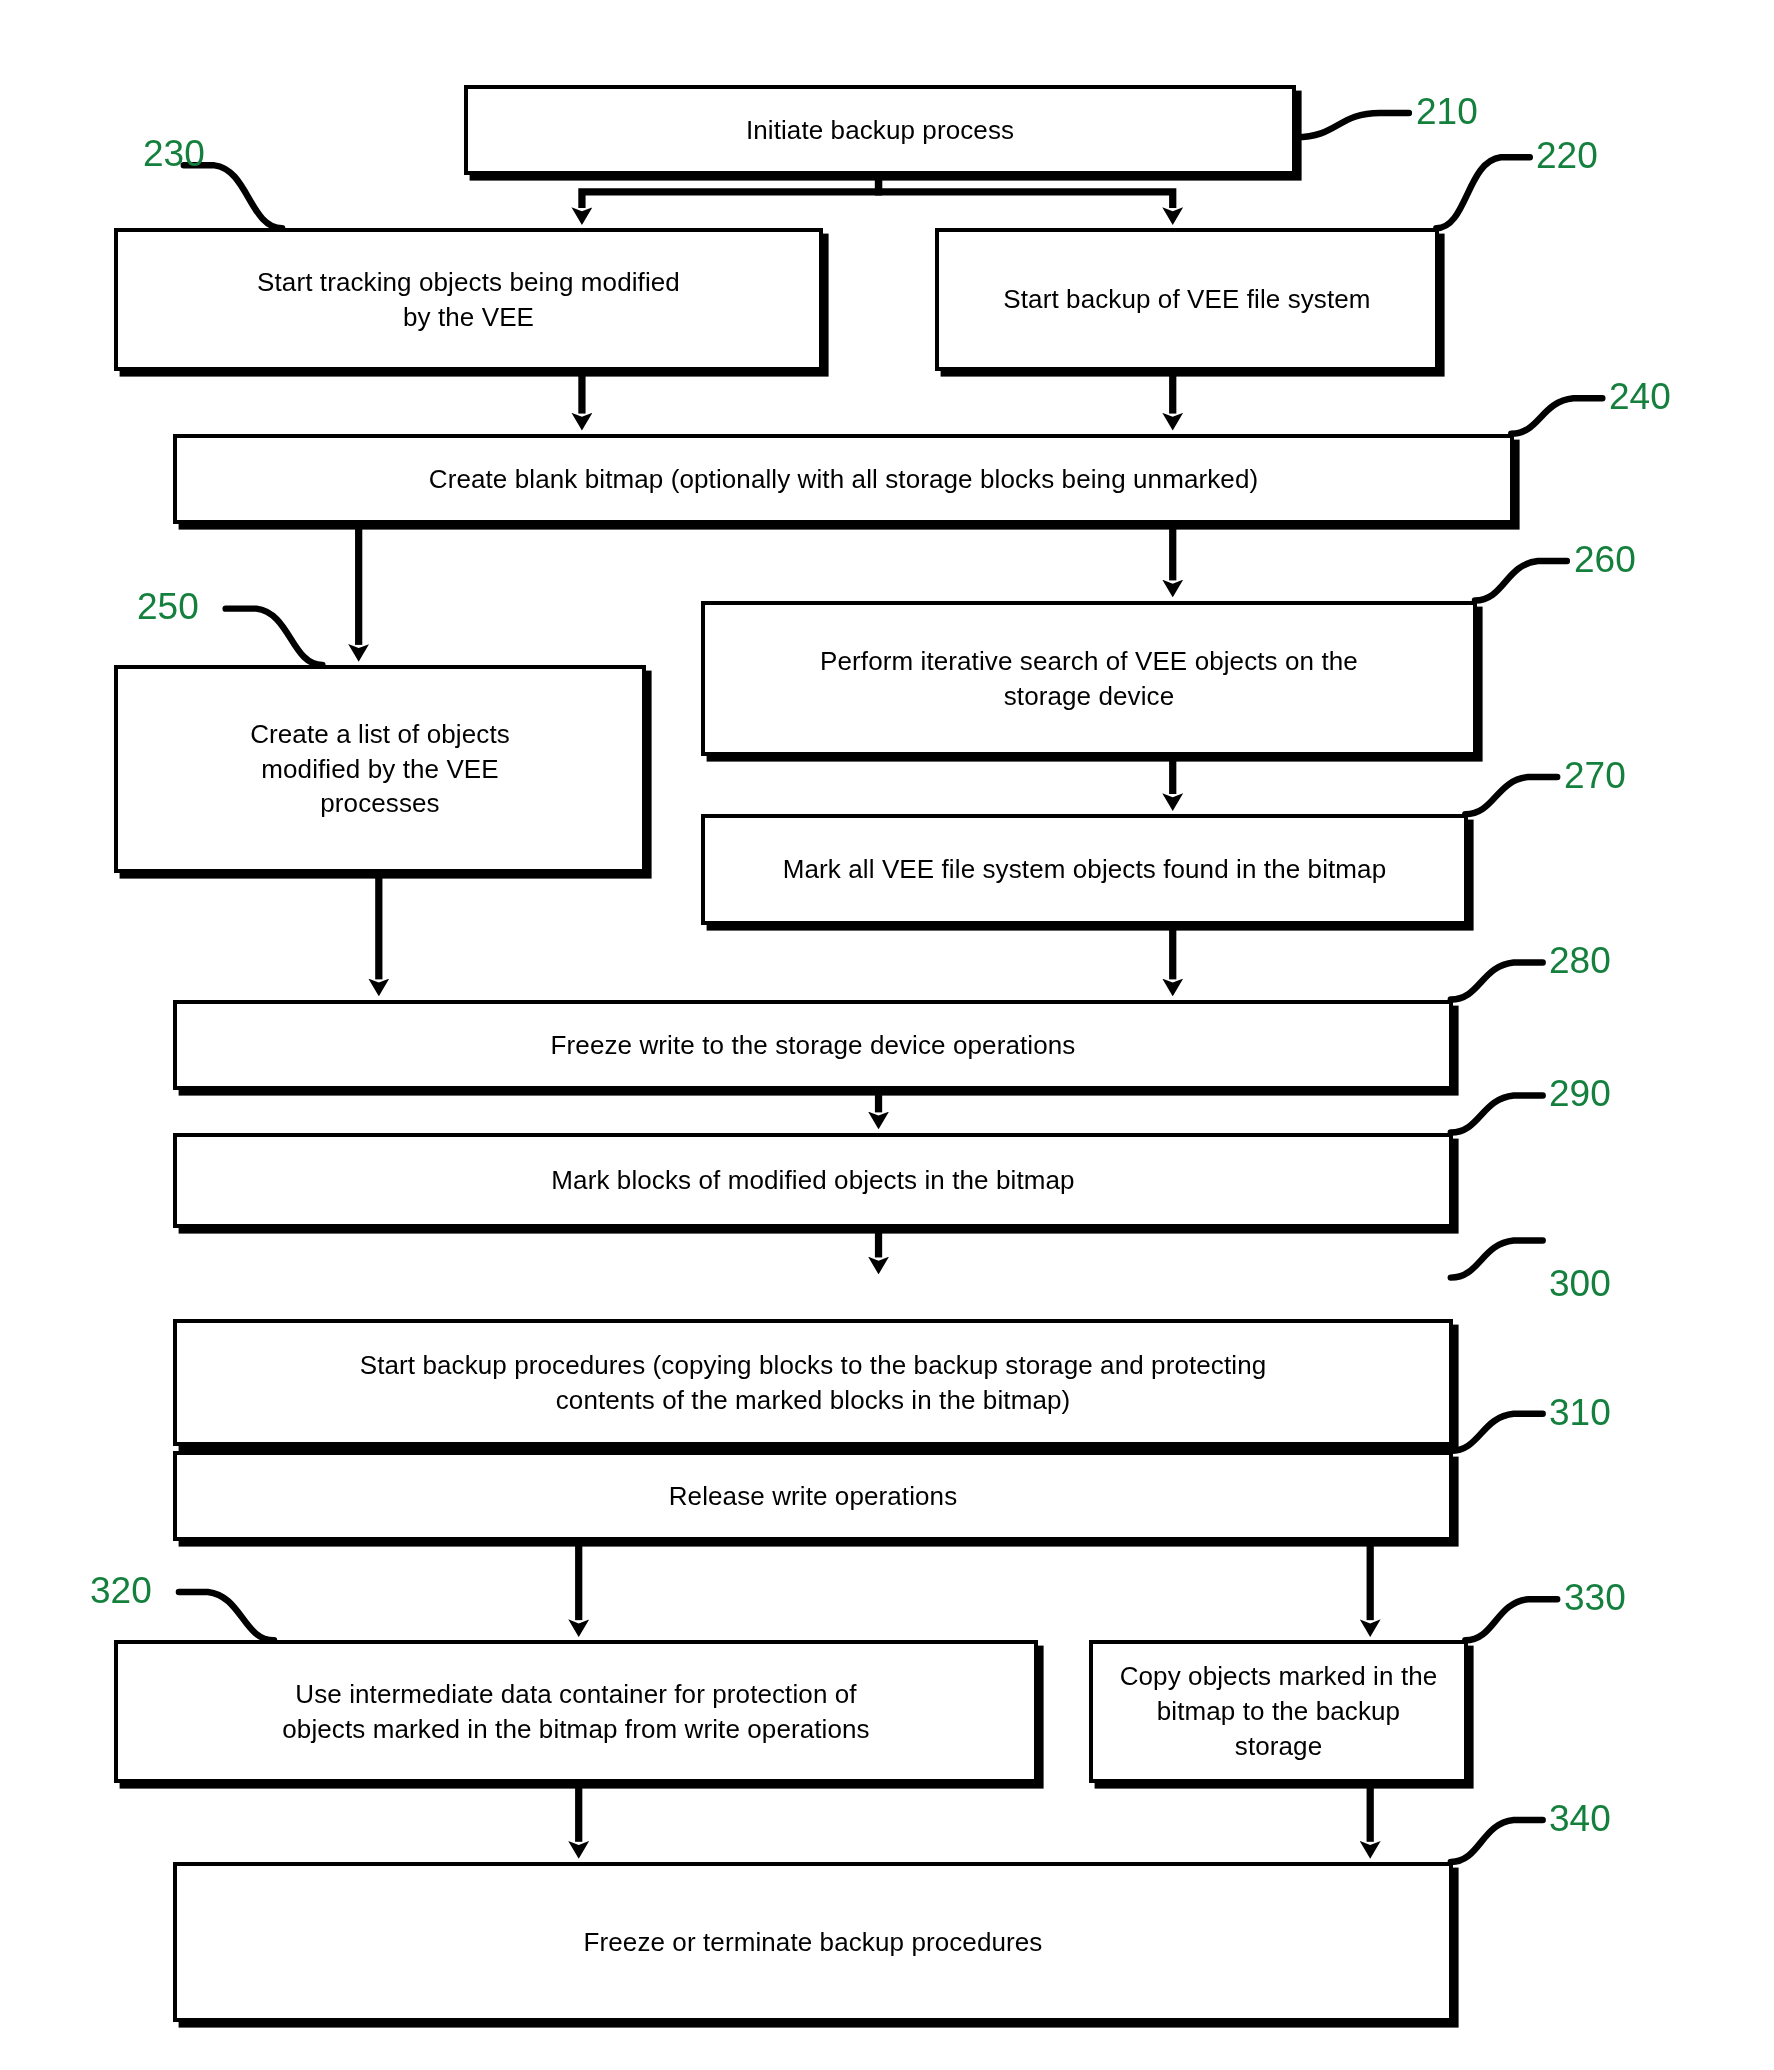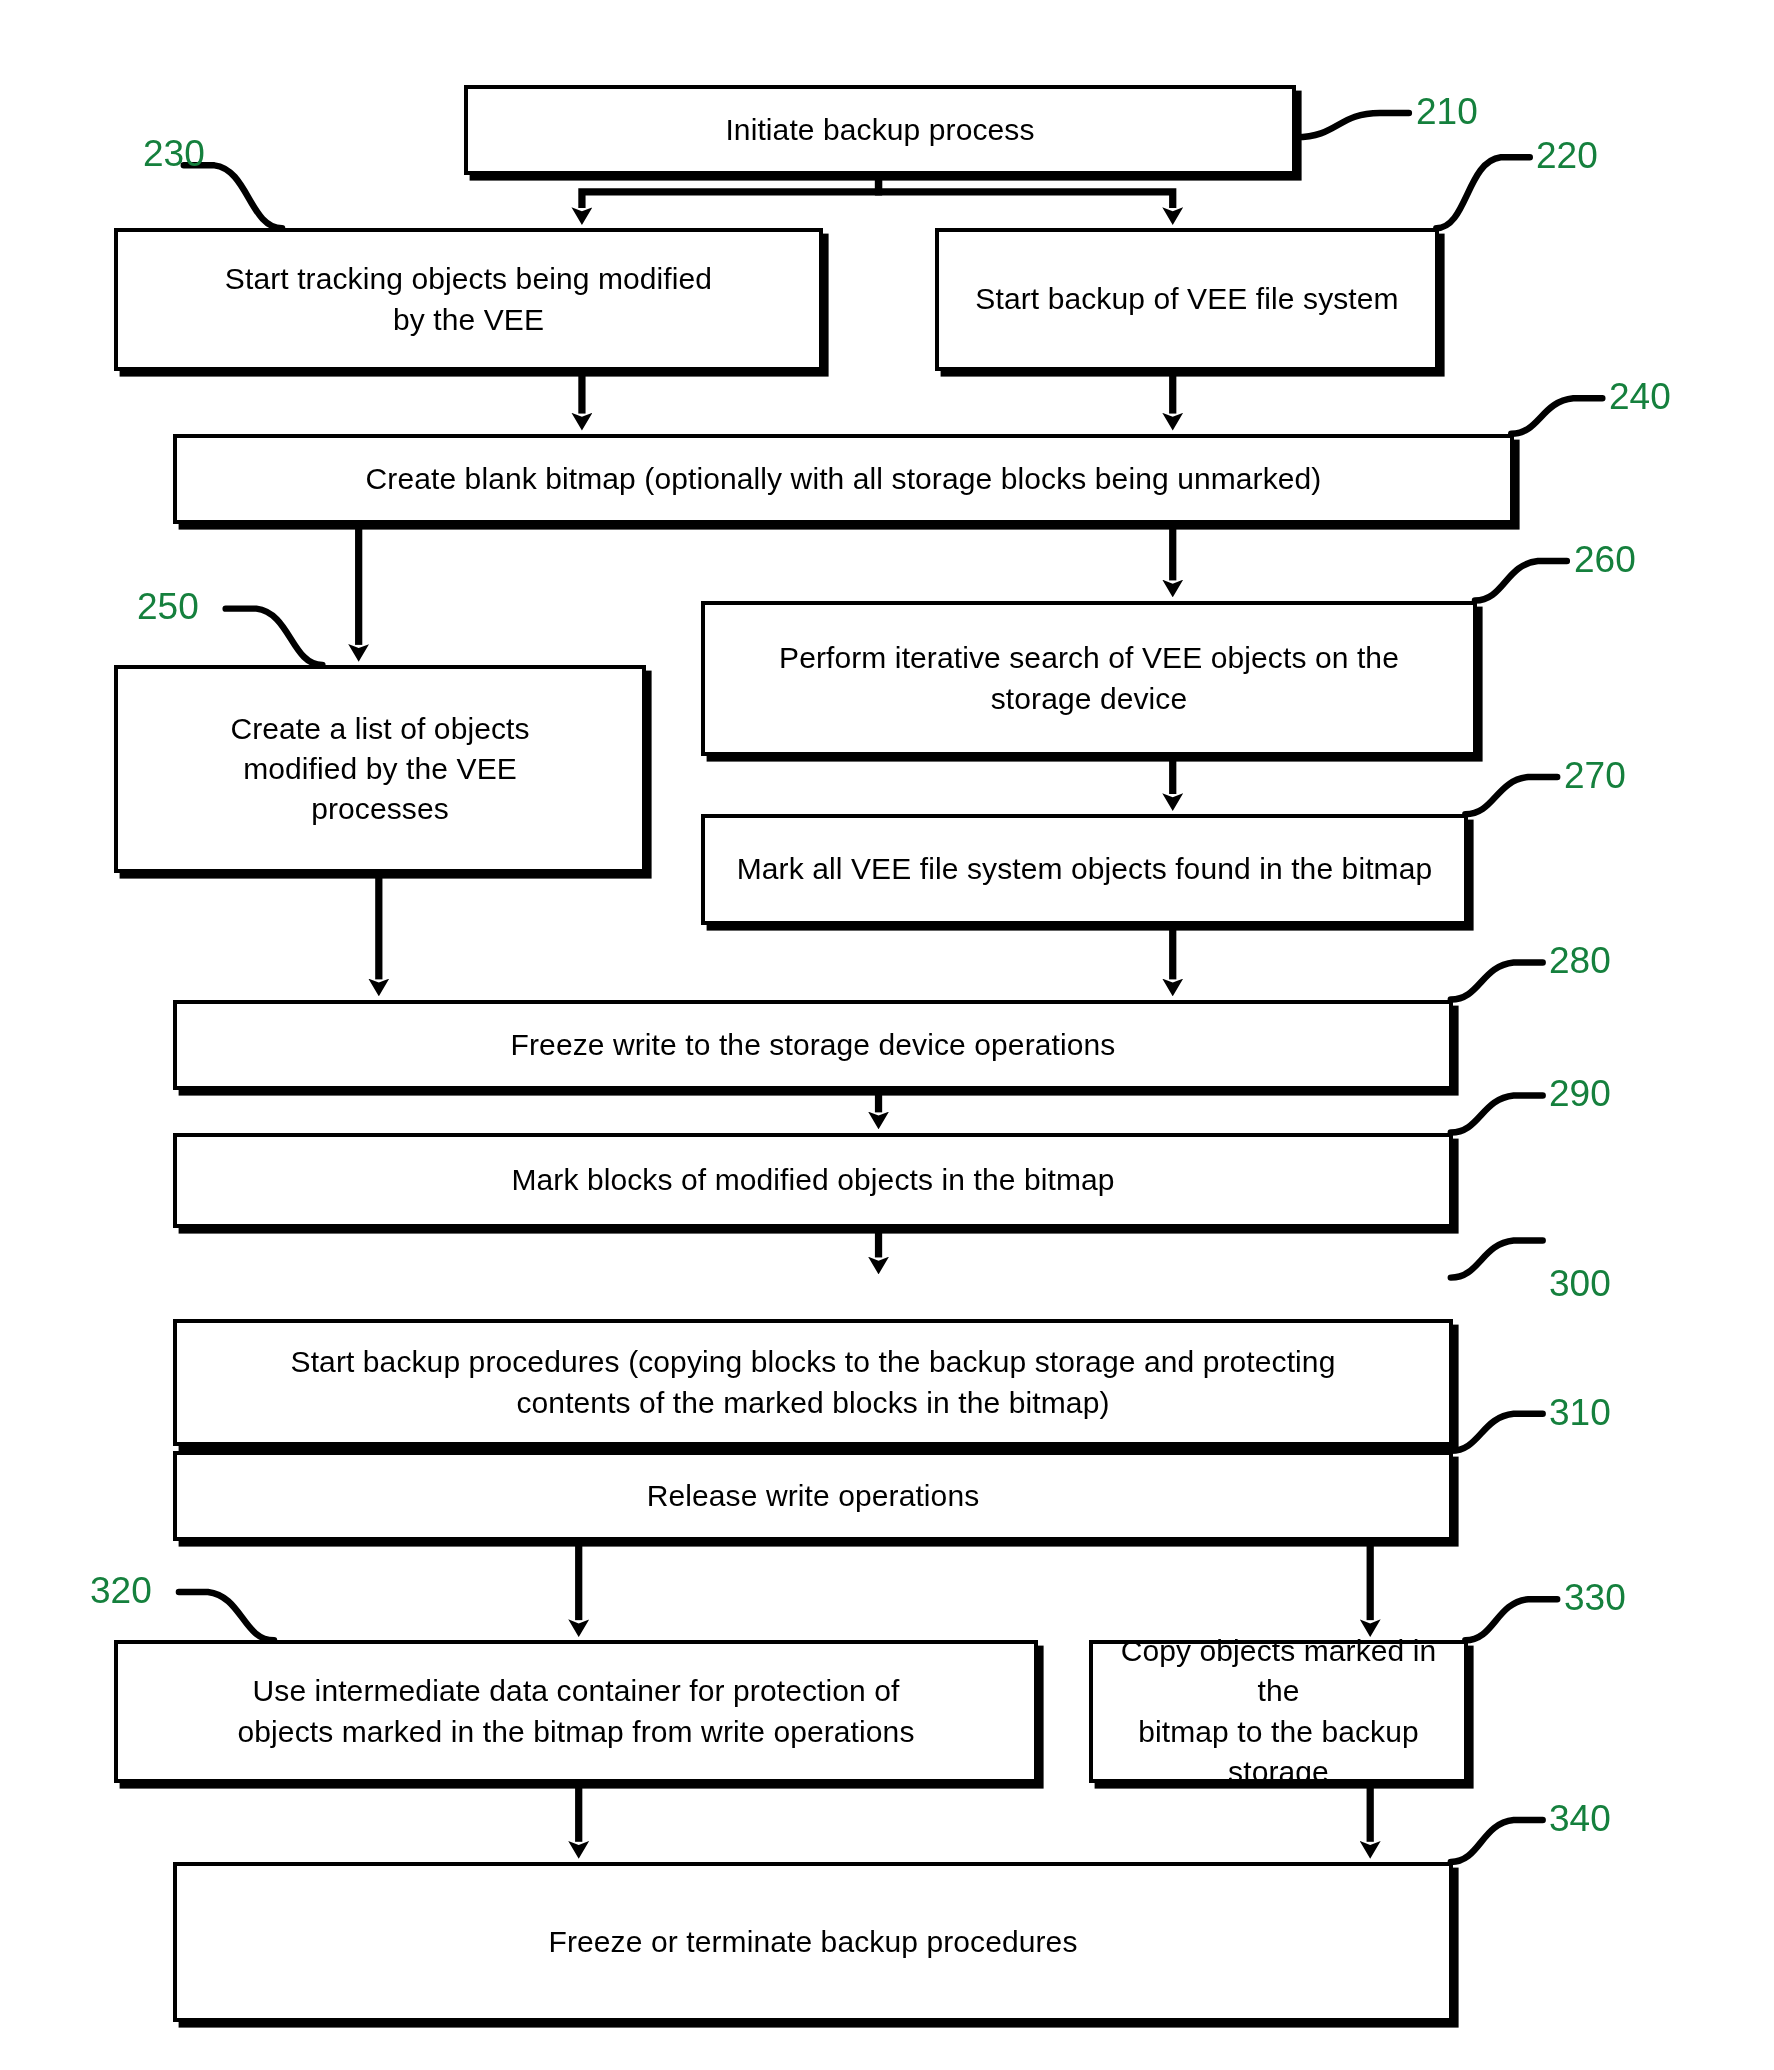--- a/index.html
+++ b/index.html
@@ -35,21 +35,21 @@
     justify-content: center;
     text-align: center;
     color: #000000;
     z-index: 3;
     
     box-shadow: 5.6px 5.6px 0 0 #000000;
   }
   .node .label {
     display: block;
     padding: 0 18px;
-    font-size: 30px;
+    font-size: 26px;
     line-height: 1.34;
     letter-spacing: 0.1px;
     white-space: pre-line;
   }
   .ref {
     position: absolute;
     font-size: 37px;
     line-height: 1;
     color: #15803d;
     z-index: 4;

